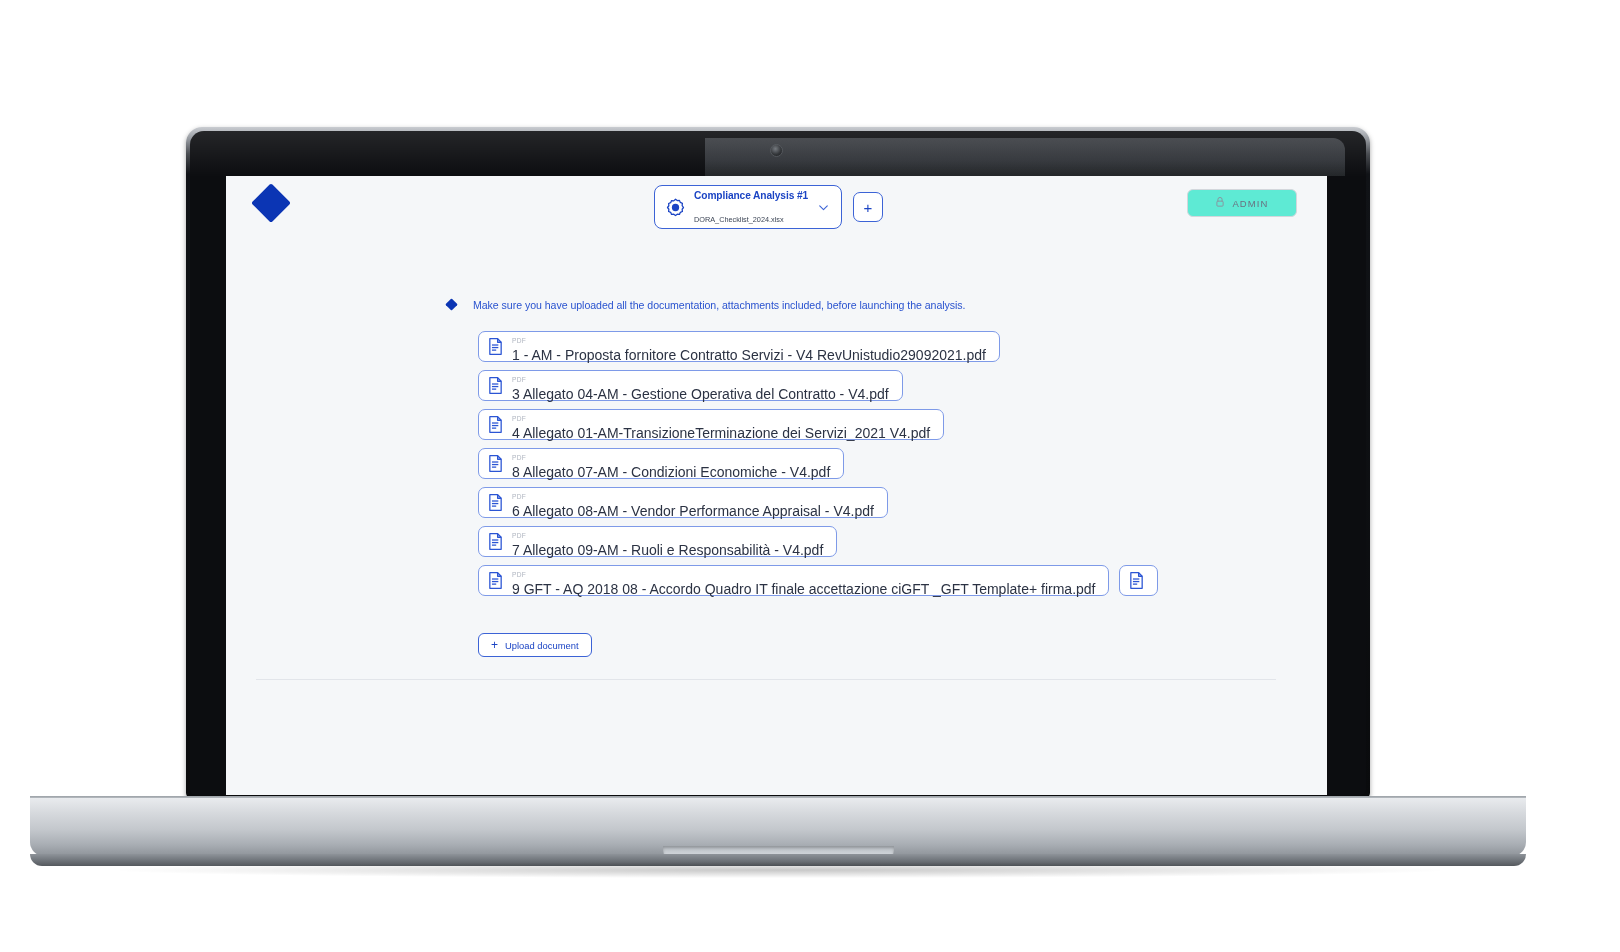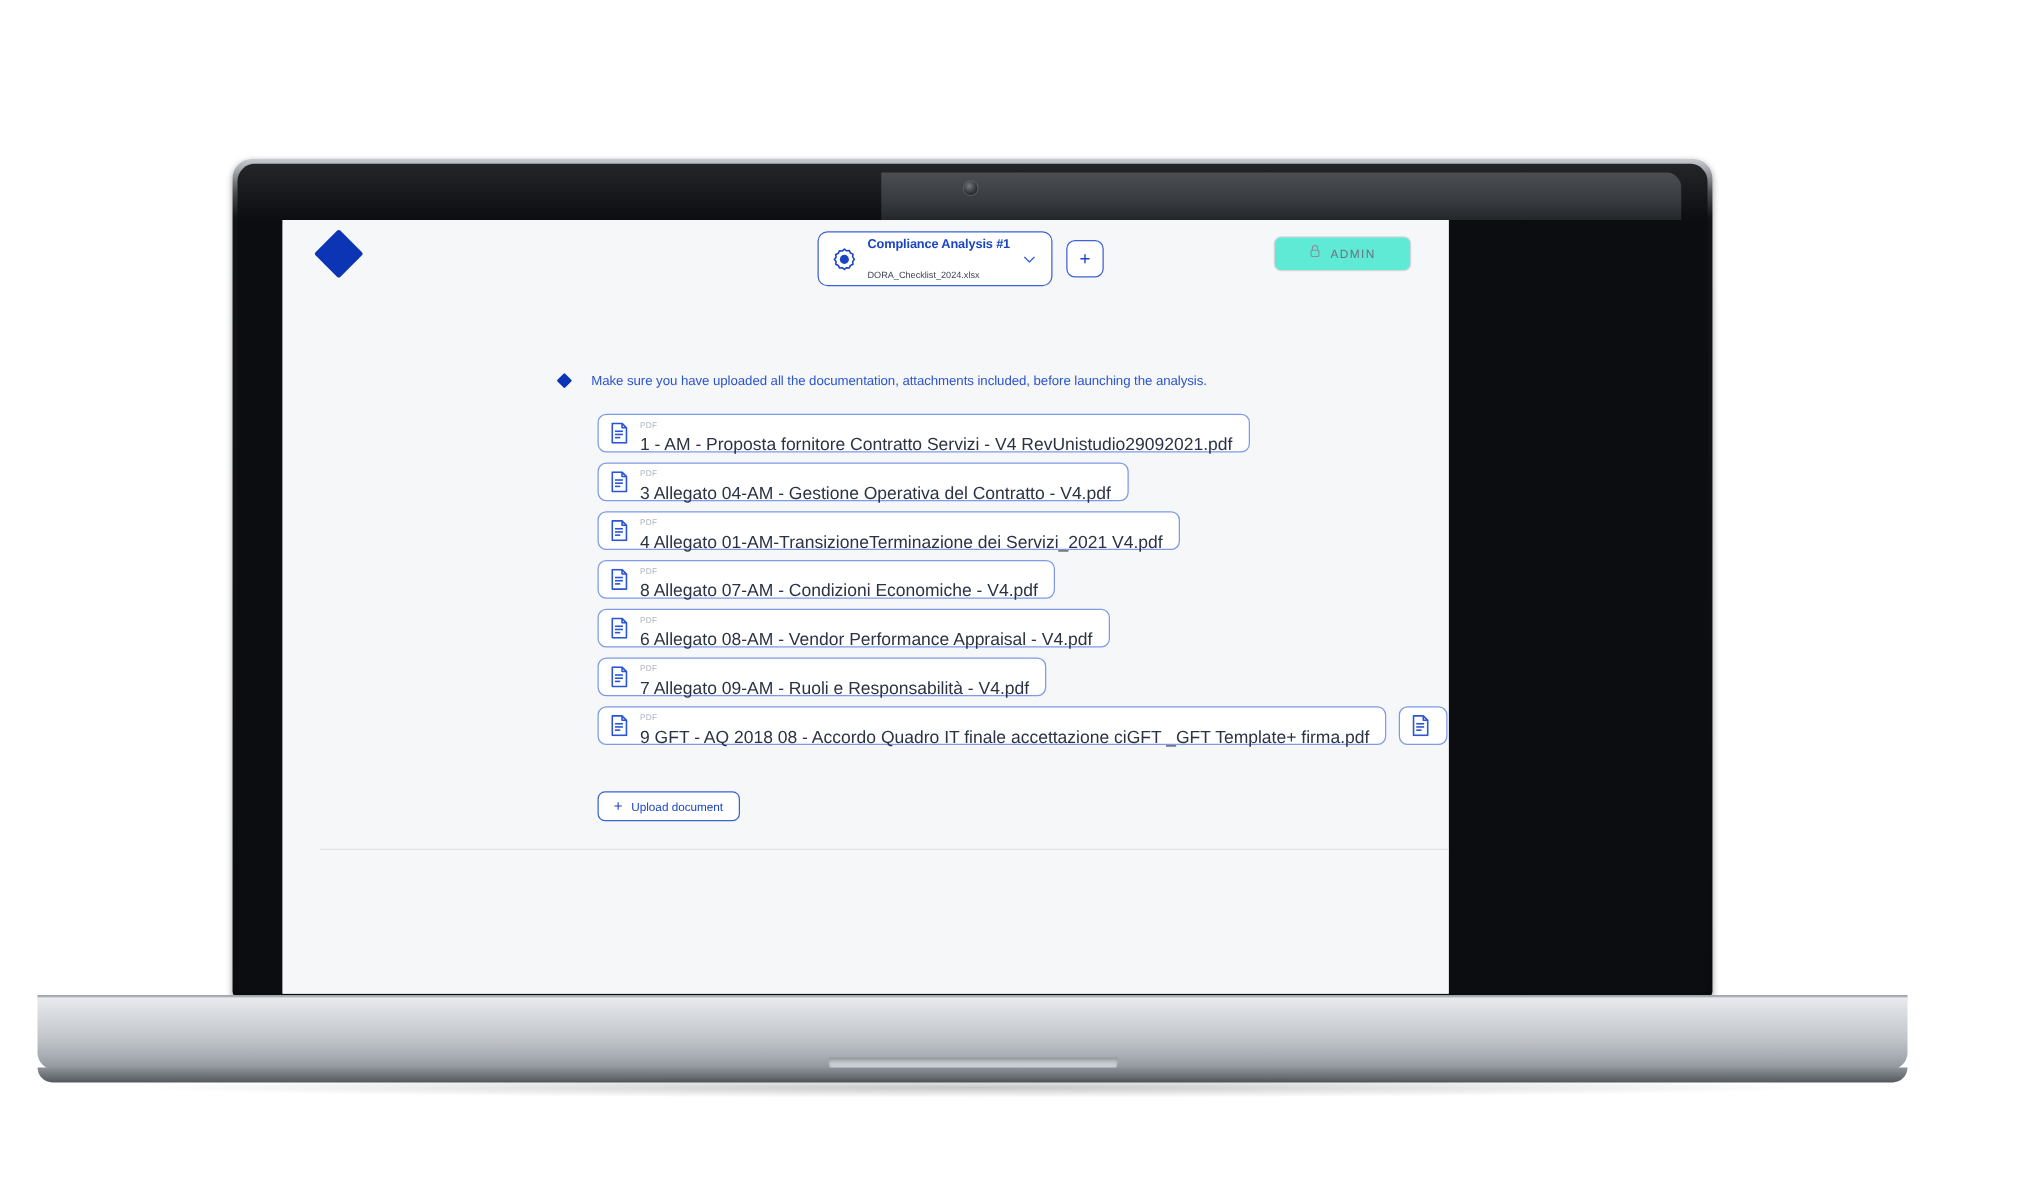--- a/index.html
+++ b/index.html
@@ -61,21 +61,21 @@
     width: 13px; height: 13px;
     border-radius: 50%;
     background: radial-gradient(circle at 40% 35%, #6d7278 0%, #2a2d31 55%, #0d0f11 100%);
     border: 1px solid #4a4e53;
   }
 
   
   #laptop-screen {
     position: absolute;
     left: 226px; top: 176px;
-    width: 933px; height: 619px;
+    width: 1101px; height: 619px;
     background: #f5f7f9;
     overflow: hidden;
   }
 
   
   #laptop-base {
     position: absolute;
     left: 30px; top: 798px;
     width: 1496px; height: 58px;
     background:

